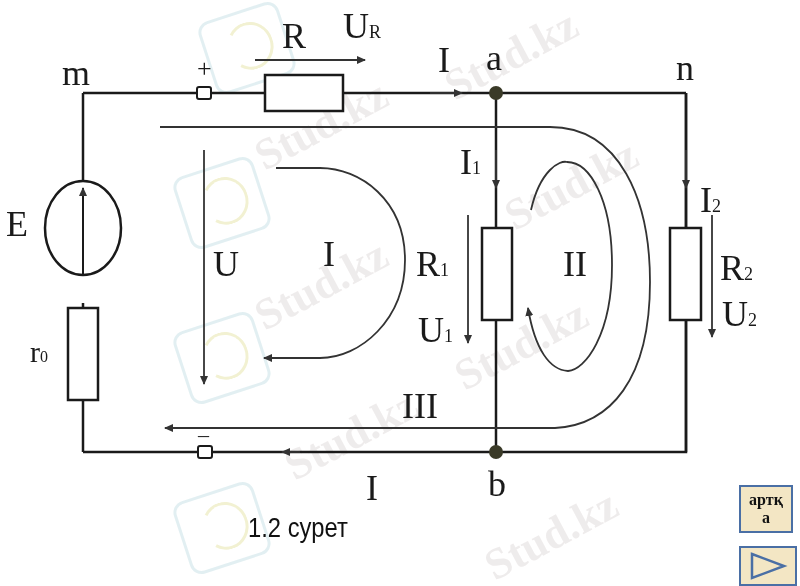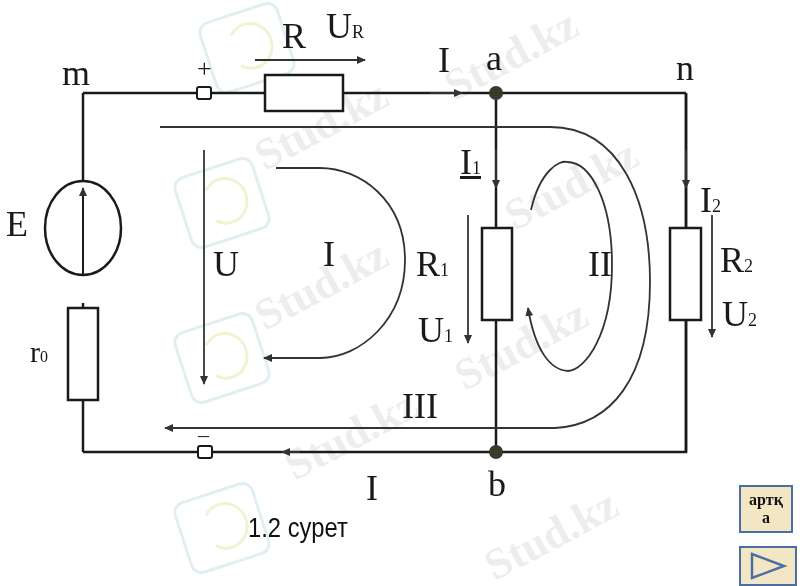--- a/index.html
+++ b/index.html
@@ -104,39 +104,39 @@
 
 <div class="lbl big" style="left:62px;top:55px;">m</div>
 <div class="lbl big" style="left:676px;top:50px;">n</div>
 <div class="lbl big" style="left:486px;top:40px;">a</div>
 <div class="lbl big" style="left:488px;top:466px;">b</div>
 
 <div class="lbl" style="left:197px;top:56px;font-size:26px;">+</div>
 <div class="lbl" style="left:198px;top:424px;font-size:22px;">–</div>
 
 <div class="lbl big" style="left:282px;top:18px;">R</div>
-<div class="lbl big" style="left:326px;top:8px;"><span>U</span><span class="sub">R</span></div>
+<div class="lbl big" style="left:343px;top:8px;"><span>U</span><span class="sub">R</span></div>
 
 <div class="lbl big" style="left:438px;top:42px;">I</div>
 <div class="lbl big" style="left:366px;top:470px;">I</div>
 
 <div class="lbl big" style="left:6px;top:206px;">E</div>
 <div class="lbl" style="left:30px;top:337px;font-size:30px;"><span>r</span><span style="font-size:16px;">0</span></div>
 
 <div class="lbl big" style="left:213px;top:246px;">U</div>
 <div class="lbl big" style="left:323px;top:236px;">I</div>
 
-<div class="lbl big" style="left:460px;top:144px;text-decoration:underline;"><span>I</span><span class="sub">1</span></div>
+<div class="lbl big" style="left:460px;top:144px;"><span>I</span><span class="sub">1</span></div>
 <div class="lbl big" style="left:416px;top:246px;"><span>R</span><span class="sub">1</span></div>
 <div class="lbl big" style="left:418px;top:312px;"><span>U</span><span class="sub">1</span></div>
 
-<div class="lbl big" style="left:588px;top:246px;">II</div>
+<div class="lbl big" style="left:563px;top:246px;">II</div>
 
 <div class="lbl big" style="left:700px;top:144px;margin-top:38px;"><span>I</span><span class="sub">2</span></div>
-<div class="lbl big" style="left:720px;top:242px;"><span>R</span><span class="sub">2</span></div>
+<div class="lbl big" style="left:720px;top:250px;"><span>R</span><span class="sub">2</span></div>
 <div class="lbl big" style="left:722px;top:296px;"><span>U</span><span class="sub">2</span></div>
 
 <div class="lbl big" style="left:402px;top:388px;">III</div>
 
 <div class="caption">1.2 сурет</div>
 
 <div class="nav-btn nav-back">
   <span><span>артқ</span><br><span>а</span></span>
 </div>
 <div class="nav-btn nav-next">

